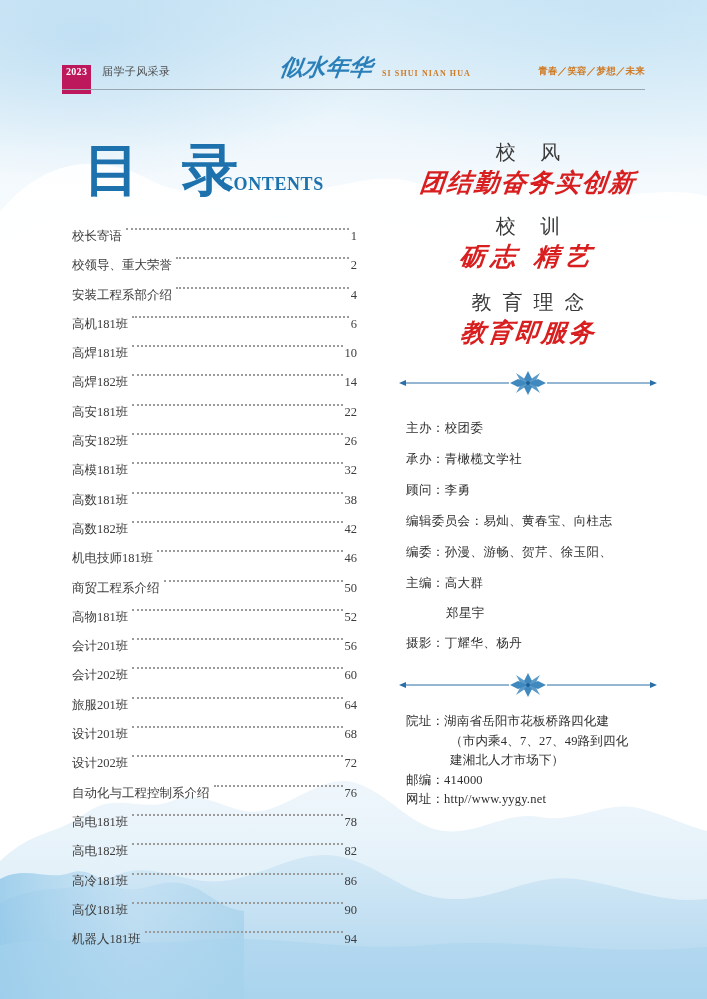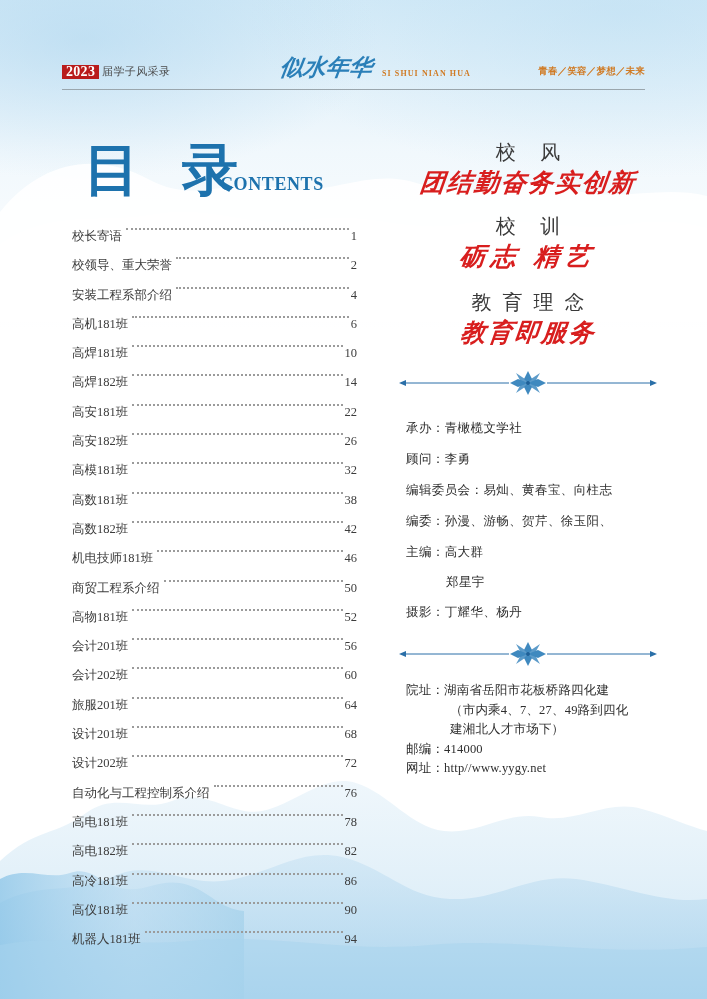--- a/index.html
+++ b/index.html
@@ -62,27 +62,27 @@
   .masthead-rule {
     position: absolute;
     left: 0; bottom: 0;
     width: 583px;
     height: 1px;
     background: #9aa6ad;
   }
   .year-badge {
     position: absolute;
     left: 0; top: 3px;
-    background: #b91c1c;
+    background: #be185d;
     color: #ffffff;
     font-family: "Liberation Serif", serif;
-    font-size: 14px;
+    font-size: 10px;
     font-weight: 700;
     letter-spacing: 0.3px;
-    padding: 1px 4px 2px 4px;
+    padding: 1px 4px 17px 4px;
     line-height: 11px;
   }
   .masthead-sub {
     position: absolute;
     left: 40px; top: 3px;
     font-size: 11px;
     color: #4a4a4a;
     letter-spacing: 0.4px;
     white-space: nowrap;
     line-height: 13px;
@@ -492,20 +492,21 @@
           <path d="M119,3 L128,9 L131,13 L124,12 Z" opacity="0.85"></path>
           <path d="M143,3 L134,9 L131,13 L138,12 Z" opacity="0.85"></path>
           <path d="M119,23 L128,17 L131,13 L124,14 Z" opacity="0.85"></path>
           <path d="M143,23 L134,17 L131,13 L138,14 Z" opacity="0.85"></path>
         </g>
         <circle cx="131" cy="13" r="2" fill="#1e6098"></circle>
       </svg>
     </div>
 
     <div class="credits">
+      <div class="credit-line">主办：校团委</div>
       <div class="credit-line">承办：青橄榄文学社</div>
       <div class="credit-line">顾问：李勇</div>
       <div class="credit-line">编辑委员会：易灿、黄春宝、向柱志</div>
       <div class="credit-line">编委：孙漫、游畅、贺芹、徐玉阳、</div>
       <div class="credit-line">主编：高大群</div>
       <div class="credit-line cont">郑星宇</div>
       <div class="credit-line">摄影：丁耀华、杨丹</div>
     </div>
 
     <div style="height:14px"></div>

